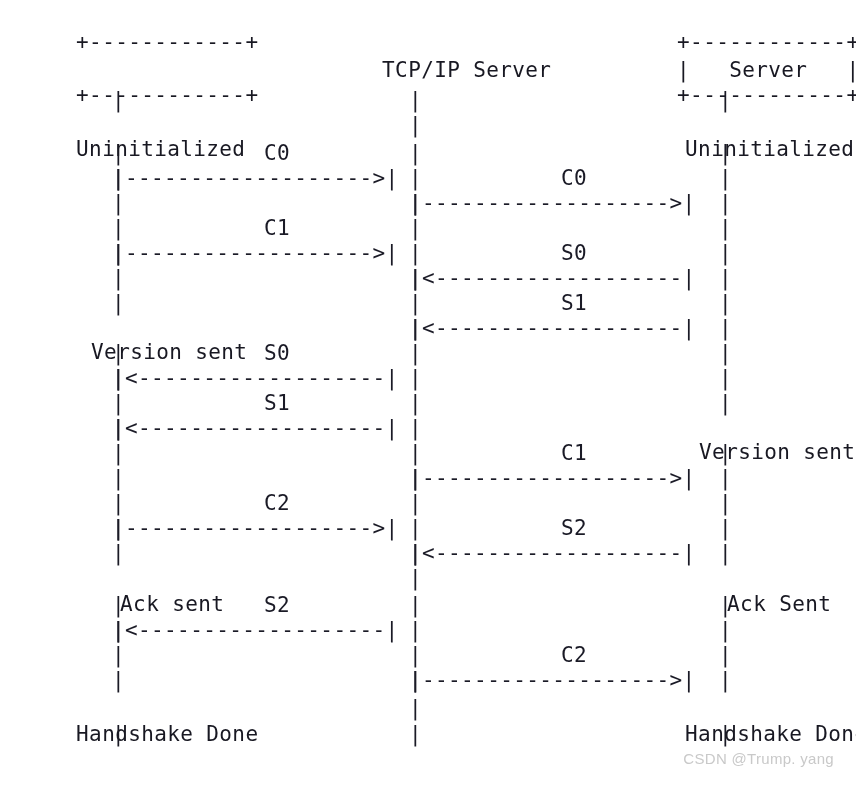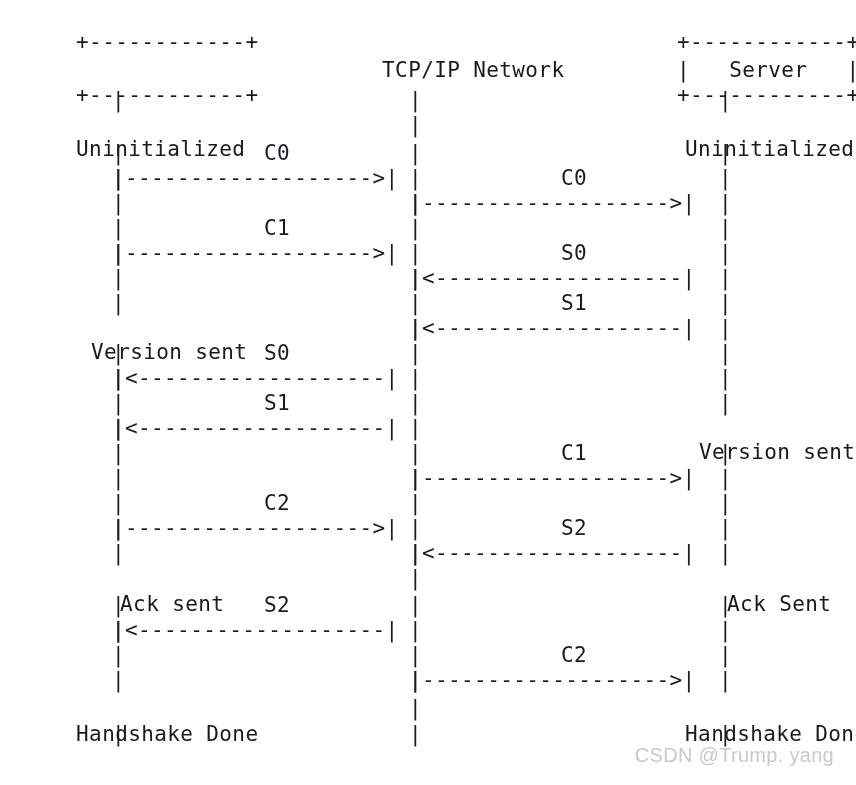--- a/index.html
+++ b/index.html
@@ -49,41 +49,41 @@
     padding: 0;
     font-weight: 400;
   }
 
   
   #watermark {
     position: absolute;
     right: 22px;
     bottom: 18px;
     font-family: "Liberation Sans", "DejaVu Sans", sans-serif;
-    font-size: 20px;
+    font-size: 15px;
     color: #c9c9c9;
     letter-spacing: 0.3px;
     white-space: pre;
     user-select: none;
   }
 </style>
 </head>
 <body>
 
 <div id="ascii-diagram">
 
   <div class="ascii-row" style="top:6px; left:24px;">
     <span>+------------+</span>
   </div>
   <div class="ascii-row" style="top:6px; left:625px;">
     <span>+------------+</span>
   </div>
 
   <div class="ascii-row" style="top:34px; left:330px;">
-    <span>TCP/IP Network</span>
+    <span>TCP/IP Server</span>
   </div>
   <div class="ascii-row" style="top:34px; left:625px;">
     <span>|   Server   |</span>
   </div>
 
   <div class="ascii-row" style="top:59px; left:24px;">
     <span>+------------+</span>
   </div>
   <div class="ascii-row" style="top:59px; left:625px;">
     <span>+------------+</span>

